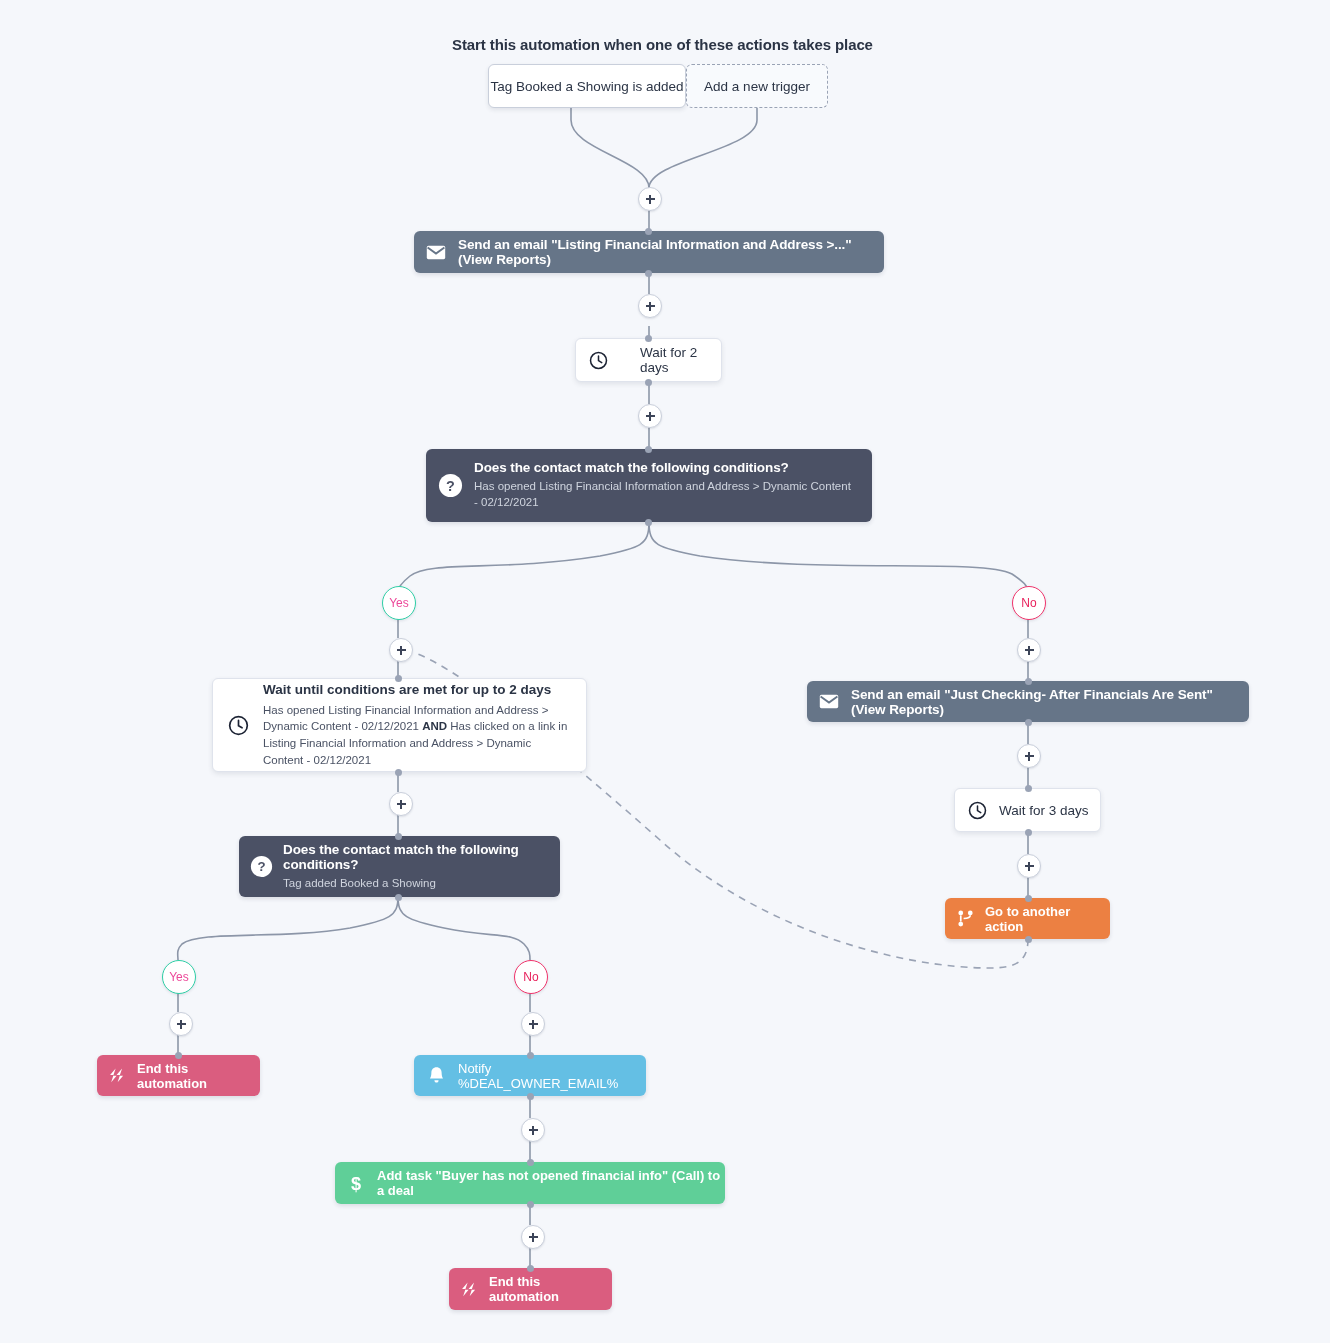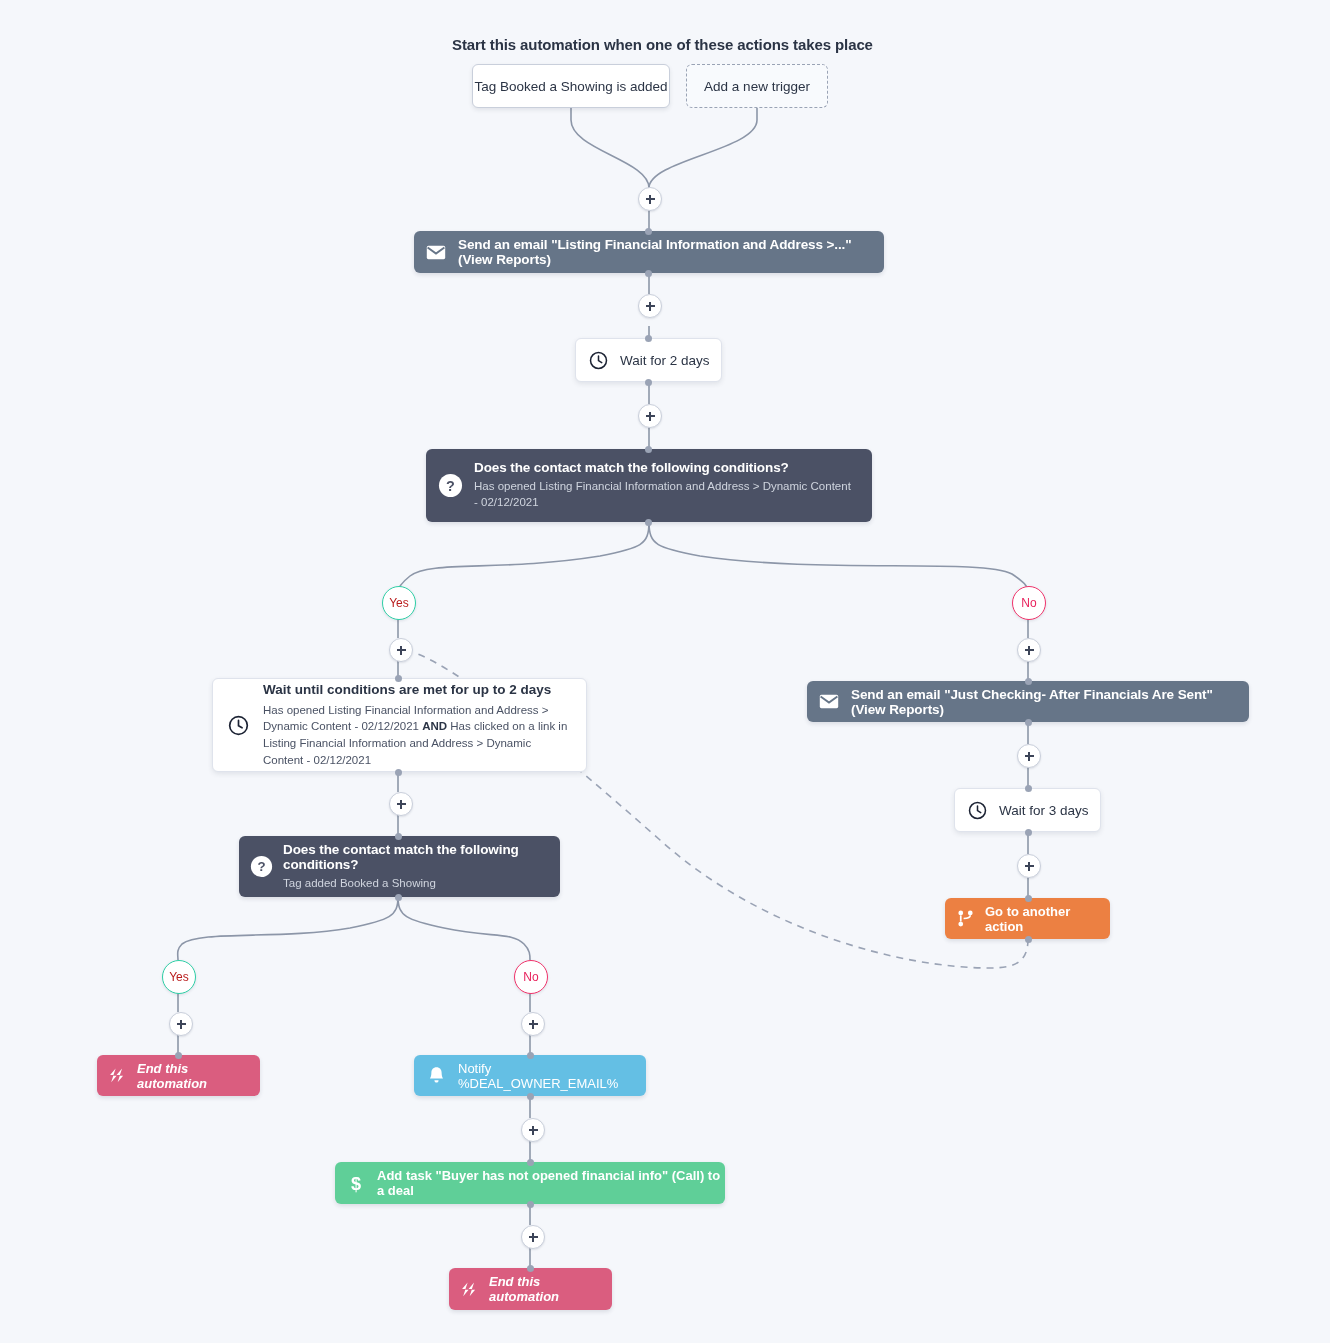--- a/index.html
+++ b/index.html
@@ -50,21 +50,21 @@
   .slate .ttl{font-size:13.5px;font-weight:700;letter-spacing:-0.1px;}
 
   
   .cond{background:#4b5165;color:#fff;}
   .cond .ttl{font-size:13.5px;font-weight:700;color:#fff;letter-spacing:-0.1px;}
   .cond .sub{font-size:11.5px;color:#cfd4de;line-height:1.35;margin-top:4px;}
 
   .orange{background:#ec8042;color:#fff;}
   .orange .ttl{font-size:13px;font-weight:700;}
   .pink{background:#da5d7f;color:#fff;}
-  .pink .ttl{font-size:13px;font-weight:700;font-style:italic;}
+  .pink .ttl{font-size:13px;font-weight:700;}
   .blue{background:#64bfe4;color:#fff;}
   .blue .ttl{font-size:13px;font-weight:400;}
   .green{background:#5fcf98;color:#fff;}
   .green .ttl{font-size:13px;font-weight:700;}
 
   .ico{
     flex:0 0 auto;display:flex;align-items:center;justify-content:center;
   }
   .body{display:flex;flex-direction:column;justify-content:center;}
 
@@ -85,21 +85,21 @@
   }
   .plus:before{width:9px;height:1.4px;}
   .plus:after{width:1.4px;height:9px;}
 
   
   .badge{
     position:absolute;width:32px;height:32px;border-radius:50%;
     background:#fff;display:flex;align-items:center;justify-content:center;
     font-size:12px;box-shadow:0 1px 3px rgba(40,50,70,.12);
   }
-  .badge.yes{border:1.6px solid #2ecfa6;color:#b91c1c;}
+  .badge.yes{border:1.6px solid #2ecfa6;color:#ec4899;}
   .badge.no{border:1.6px solid #f0336b;color:#e8215c;}
 
   
   .dot{
     position:absolute;width:7px;height:7px;border-radius:50%;
     background:#9aa3b5;
   }
 </style>
 </head>
 <body>
@@ -159,21 +159,21 @@
       <path d="M1028,876 L1028,898"></path>
     </g>
 
     <g fill="none" stroke="#9aa3b5" stroke-width="1.6" stroke-dasharray="7 6">
       <path d="M1028,939 C1028,962 1015,968 990,968 C900,968 760,930 660,840 C560,752 470,676 418,654"></path>
     </g>
   </svg>
 
   <div class="hdr" style="left:452px;top:36px;">Start this automation when one of these actions takes place</div>
 
-  <div class="node trigger" style="left:472px;top:64px;width:198px;height:44px;">
+  <div class="node trigger" style="left:488px;top:64px;width:198px;height:44px;">
     <span>Tag Booked a Showing is added</span>
   </div>
 
   <div class="node trigger dashed" style="left:686px;top:64px;width:142px;height:44px;">
     <span>Add a new trigger</span>
   </div>
 
   <div class="plus" style="left:638px;top:187px;"></div>
 
   <div class="node slate" style="left:414px;top:231px;width:470px;height:42px;">
@@ -183,21 +183,21 @@
           <path d="M1.6 2.4 L10 8.6 L18.4 2.4" fill="none" stroke="#667588" stroke-width="1.9"></path>
         </svg>
     </span>
     <span class="ttl">Send an email "Listing Financial Information and Address &gt;..." (View Reports)</span>
   </div>
   <div class="dot" style="left:645px;top:228px;"></div>
   <div class="dot" style="left:645px;top:270px;"></div>
 
   <div class="plus" style="left:638px;top:294px;"></div>
 
-  <div class="node white" style="left:575px;top:338px;width:147px;height:44px;">
+  <div class="node white" style="left:575px;top:338px;width:147px;height:44px;gap:20px;">
     <span class="ico" style="width:44px;">
       <svg width="19" height="19" viewBox="0 0 20 20">
           <circle cx="10" cy="10" r="8.4" fill="none" stroke="#1b2233" stroke-width="1.6"></circle>
           <path d="M10 5.2 L10 10.2 L13.4 12.2" fill="none" stroke="#1b2233" stroke-width="1.6" stroke-linecap="round"></path>
         </svg>
     </span>
     <span class="ttl">Wait for 2 days</span>
   </div>
   <div class="dot" style="left:645px;top:335px;"></div>
   <div class="dot" style="left:645px;top:379px;"></div>

